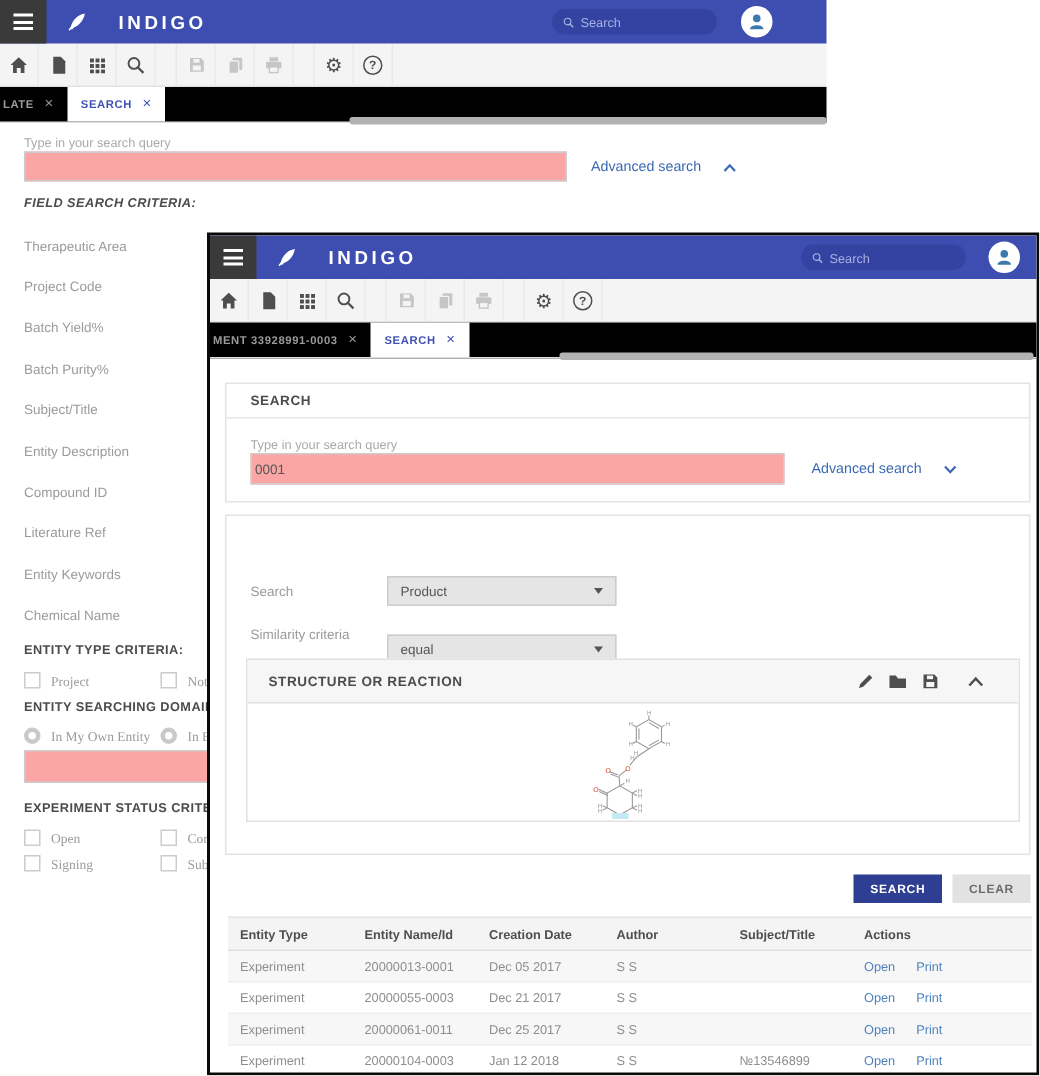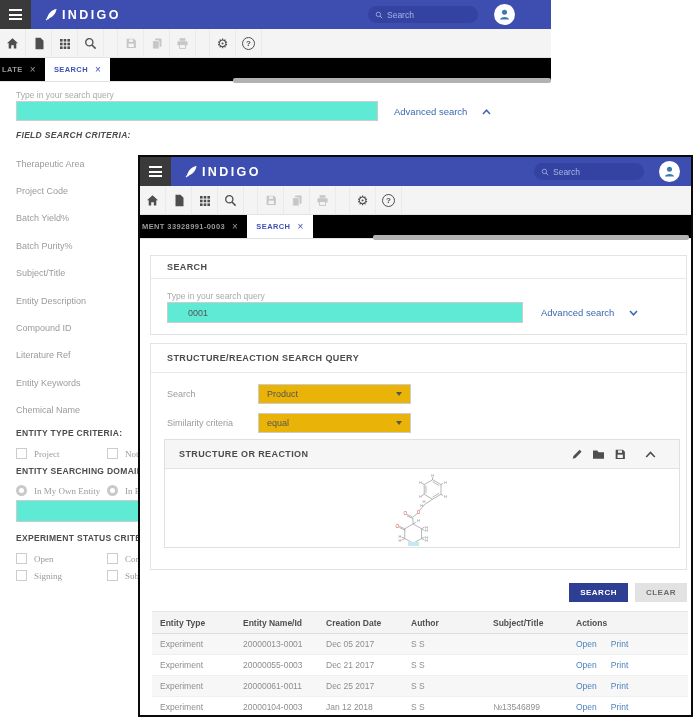--- a/index.html
+++ b/index.html
@@ -6,21 +6,21 @@
   .canvas { position:relative; width:693px; height:717px; background:#fff; overflow:hidden;
             font-family:"Liberation Sans", sans-serif; }
   .window { position:absolute; background:#fff; }
   #back-window  { left:0; top:0; width:551px; height:717px; }
   #front-window { left:138px; top:155px; width:555px; height:562px; border:2px solid #0a0a0a; box-sizing:border-box; overflow:hidden; }
 
   
   .app-header { height:29px; background:#3d4eb0; display:flex; align-items:center; position:relative; }
   .hamburger { width:31px; height:29px; background:#3a3a3a; display:flex; flex-direction:column; justify-content:center; align-items:center; gap:2.5px; flex:0 0 auto; cursor:pointer; }
   .hamburger i { display:block; width:13px; height:2px; background:#fff; }
-  .logo { display:flex; align-items:center; gap:3px; margin-left:13px; color:#fff; }
+  .logo { display:flex; align-items:center; gap:20px; margin-left:13px; color:#fff; }
   .logo-text { font-size:12.5px; font-weight:bold; letter-spacing:2.4px; }
   .hdr-search { height:17px; background:#3443a2; border-radius:9px; display:flex; align-items:center; padding:0 7px; gap:4px; }
   .hdr-search input { background:transparent; border:none; outline:none; color:#c9cff4; font-size:8.5px; width:84px; padding:0; font-family:"Liberation Sans",sans-serif;}
   .hdr-search input::placeholder { color:#a9b2e4; }
   .avatar { width:21px; height:21px; border-radius:50%; background:#fff; display:flex; align-items:center; justify-content:center; flex:0 0 auto; cursor:pointer;}
 
   .toolbar { height:28px; background:#f4f4f4; border-bottom:1px solid #e3e3e3; display:flex; align-items:stretch; }
   .tb { width:25px; display:flex; align-items:center; justify-content:center; color:#4e4e4e; border-right:1px solid #eaeaea; cursor:pointer; }
   .tb.disabled { color:#c6c6c6; }
   .tb-gap { width:13px; border-right:1px solid #eaeaea; }
@@ -30,33 +30,33 @@
   .tabbar { height:23px; background:#000000; border-bottom:1px solid #e0e0e0; display:flex; position:relative; }
   .tab { display:flex; align-items:center; gap:7px; padding:0 9px; font-size:7.5px; font-weight:bold; letter-spacing:0.4px; color:#9a9a9a; cursor:pointer; white-space:nowrap;}
   .tab.clipped { padding-left:2px; }
   .tab.active { background:#fff; color:#3f51b5; }
   .tab .close { font-size:10px; font-weight:normal; }
   .hscroll { position:absolute; height:5px; background:#b2b2b2; border-radius:2px; }
 
   
   .abs { position:absolute; }
   .small-label { font-size:8.5px; color:#a9a9a9; }
-  .txt-input { border:1px solid #ccc; background:#5eead4; box-sizing:border-box; font-size:9px; color:#555; padding:0 20px; font-family:"Liberation Sans",sans-serif;}
+  .txt-input { border:1px solid #ccc; background:#fca5a5; box-sizing:border-box; font-size:9px; color:#555; padding:0 2px; font-family:"Liberation Sans",sans-serif;}
   .adv-link { display:flex; align-items:center; gap:15px; color:#3a68b3; font-size:9.5px; cursor:pointer; }
   .sec-heading { font-size:8.5px; font-weight:bold; color:#4c4c4c; letter-spacing:0.3px; }
   .field-item { height:27.4px; display:flex; align-items:center; font-size:9px; color:#9b9b9b; }
   .checkbox { width:11px; height:11px; border:1px solid #ccc; background:#fff; box-sizing:border-box; cursor:pointer;}
   .radio { width:11px; height:11px; border:3px solid #c9c9c9; background:#fff; border-radius:50%; box-sizing:border-box; cursor:pointer;}
   .opt-label { font-size:9px; color:#9b9b9b; }
   .opt { display:flex; align-items:center; gap:7px; position:absolute;font-family:Liberation Serif, serif; }
 
   
   .card { position:absolute; left:10px; right:4px; background:#fff; border:1px solid #e3e3e3; }
   .card-title { height:22px; line-height:22px; padding:0 16px; font-size:9px; font-weight:bold; color:#4c4c4c; letter-spacing:0.4px; border-bottom:1px solid #e8e8e8; }
-  .select { border:1px solid #ccc; height:20px; box-sizing:border-box; display:flex; align-items:center; justify-content:space-between; padding:0 8px; font-size:9px; color:#555; cursor:pointer; background:#eab308;}
+  .select { border:1px solid #ccc; height:20px; box-sizing:border-box; display:flex; align-items:center; justify-content:space-between; padding:0 8px; font-size:9px; color:#555; cursor:pointer; background:#e5e5e5;}
   .caret-down { width:0; height:0; border-left:3.5px solid transparent; border-right:3.5px solid transparent; border-top:4px solid #555; }
   .panel { position:absolute; border:1px solid #e0e0e0; background:#fff; }
   .panel-head { height:28px; background:#f6f6f6; border-bottom:1px solid #e3e3e3; display:flex; align-items:center; padding:0 14px; position:relative;}
   .panel-title { font-size:9px; font-weight:bold; color:#4c4c4c; letter-spacing:0.4px; }
   .panel-icons { position:absolute; display:flex; align-items:center; gap:9px; color:#4e4e4e; left:406px; top:0; height:28px;}
   .panel-icons .pi { cursor:pointer; display:flex; align-items:center; }
   .btn { height:19px; display:flex; align-items:center; justify-content:center; font-size:8px; font-weight:bold; letter-spacing:0.5px; cursor:pointer; padding:0 11px; }
   .btn-primary { background:#2e3e92; color:#fff; }
   .btn-secondary { background:#e2e2e2; color:#6b6b6b; }
 
@@ -364,30 +364,29 @@
         <span>Advanced search</span>
         <span>
             <svg width="9" height="6" viewBox="0 0 9 6">
               <polyline points="1,1 4.5,4.8 8,1" fill="none" stroke="#3a68b3" stroke-width="1.5"></polyline>
             </svg>
           </span>
       </div>
     </div>
 
     <div class="card" style="top:186px; height:225px;">
-      <div class="card-title" style="height:28px; line-height:28px;">STRUCTURE/REACTION SEARCH QUERY</div>
 
       <div class="abs opt-label" style="left:16px; top:45px;">Search</div>
       <div class="abs select" style="left:107px; top:40px; width:153px;">
         <span>Product</span>
         <span class="caret-down"></span>
       </div>
 
       <div class="abs opt-label" style="left:16px; top:74px;">Similarity criteria</div>
-      <div class="abs select" style="left:107px; top:69px; width:153px;">
+      <div class="abs select" style="left:107px; top:79px; width:153px;">
         <span>equal</span>
         <span class="caret-down"></span>
       </div>
 
       <div class="panel" style="left:13px; right:6px; top:95px; height:107px;">
         <div class="panel-head">
           <span class="panel-title">STRUCTURE OR REACTION</span>
           <span class="panel-icons">
             <span class="pi">
                 <svg width="12" height="12" viewBox="0 0 13 13">

